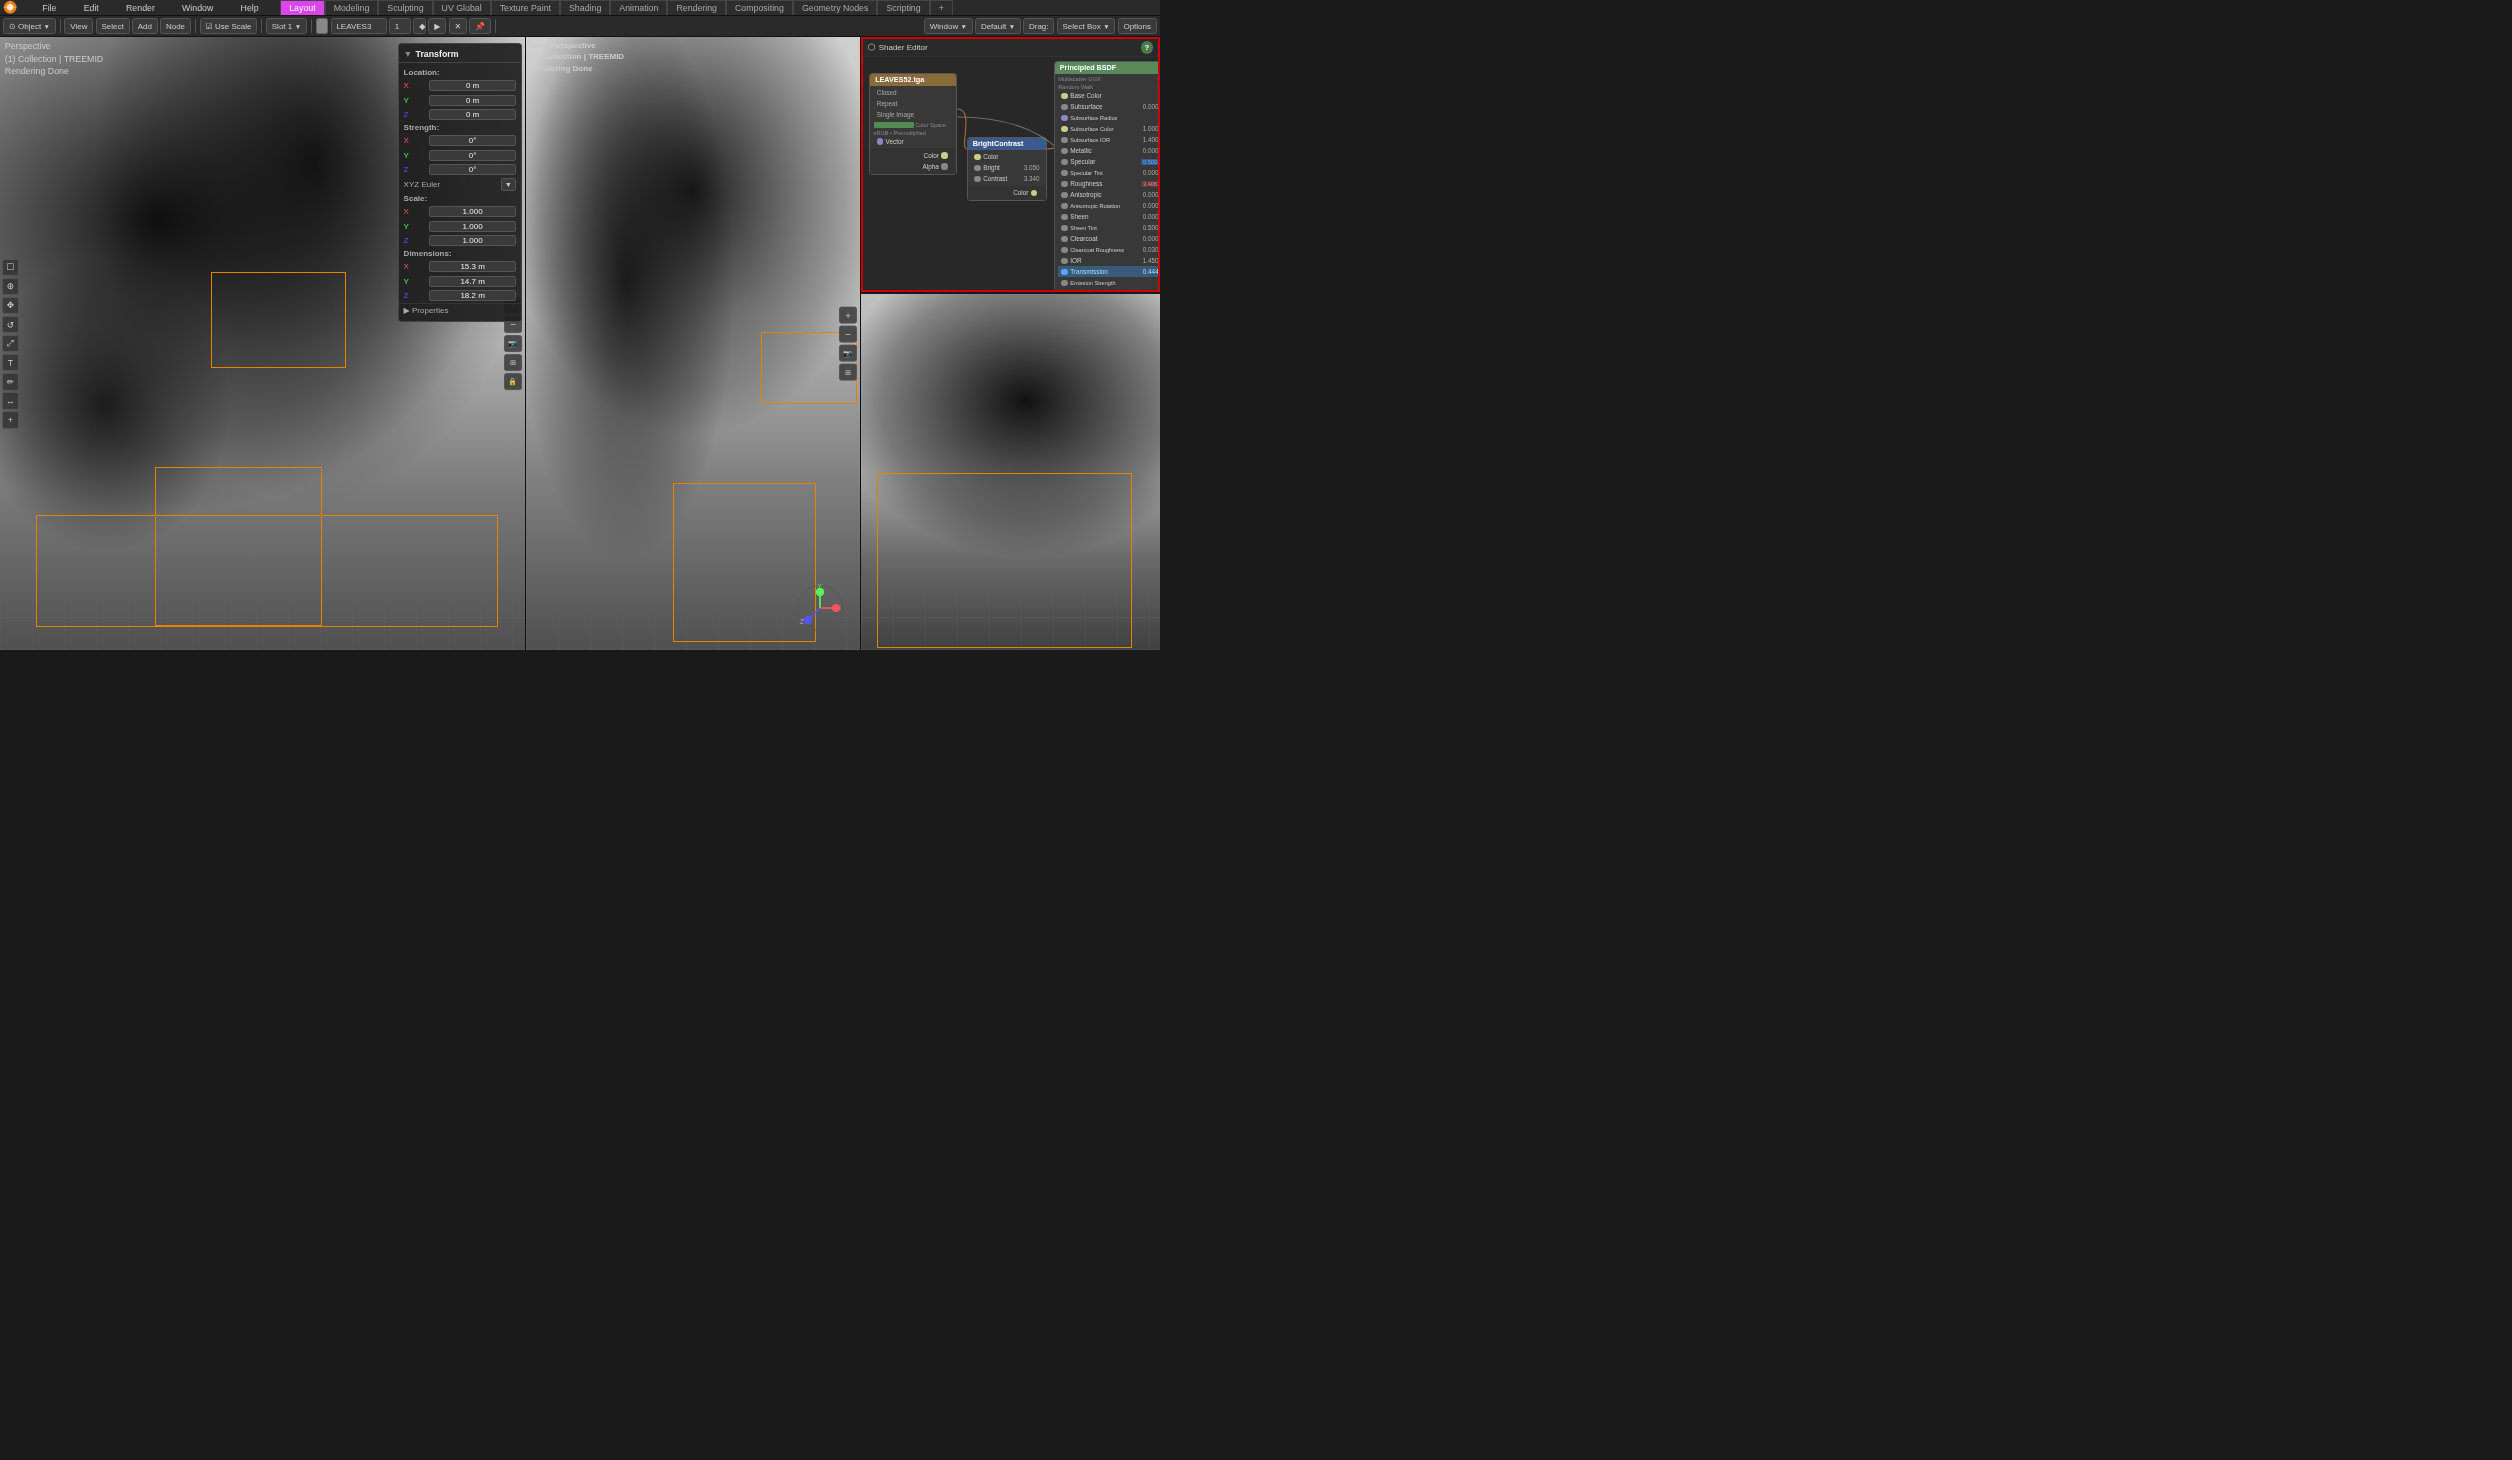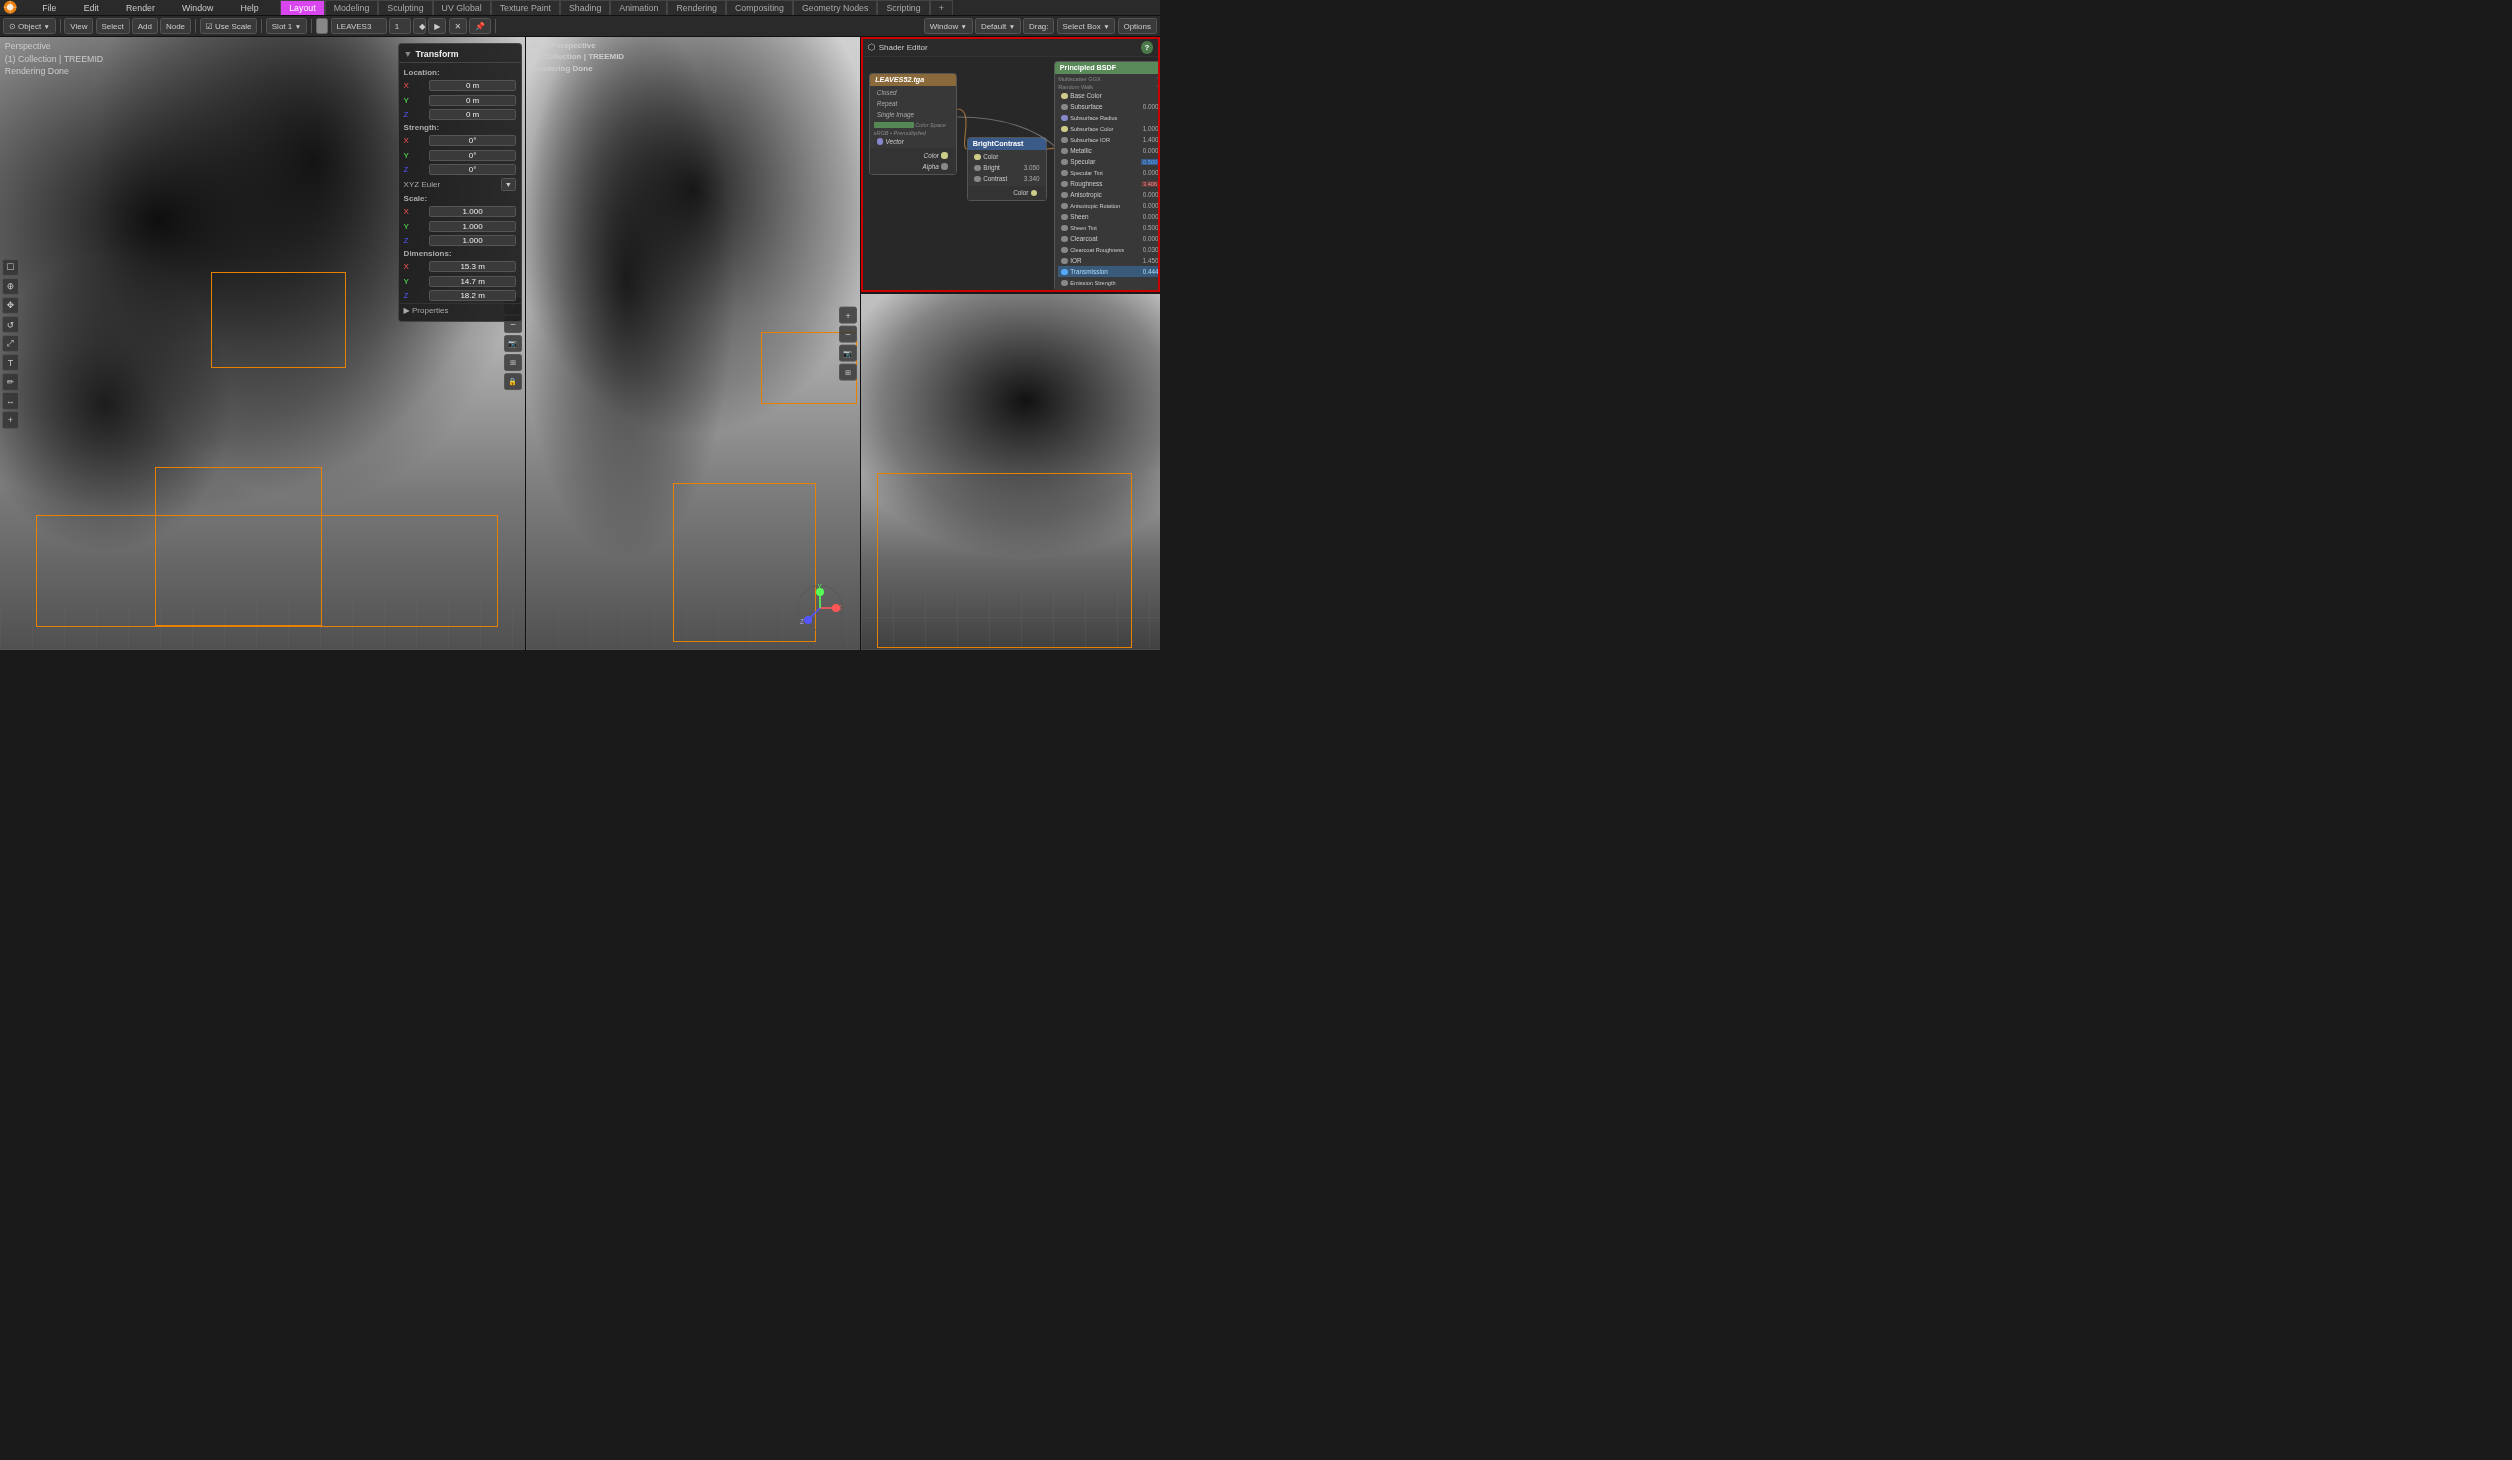--- a/index.html
+++ b/index.html
@@ -659,21 +659,21 @@
     <div class="node-editor">
       <div class="node-editor-header">
 
         <span style="margin-right:3.2px; color:#ccc;">⬡</span>
         <span style="font-size:8px; color:#ccc; margin-right:6.4px;">Shader Editor</span>
         <div style="flex:1;"></div>
         <div class="help-icon">?</div>
       </div>
       <div class="node-editor-content">
 
-        <div class="node-box" style="left:6.4px; top:16px; width:88px;font-style:italic;">
+        <div class="node-box" style="left:6.4px; top:16px; width:88px;">
           <div class="node-header orange">LEAVES52.tga</div>
           <div style="padding:1.6px 3.2px; font-size:6.4px; background:#383838;">
             <div class="node-socket-row">
               <span style="color:#aaa;">Closed</span>
             </div>
             <div class="node-socket-row">
               <span style="color:#aaa;">Repeat</span>
             </div>
             <div class="node-socket-row">
               <span style="color:#aaa;">Single Image</span>

